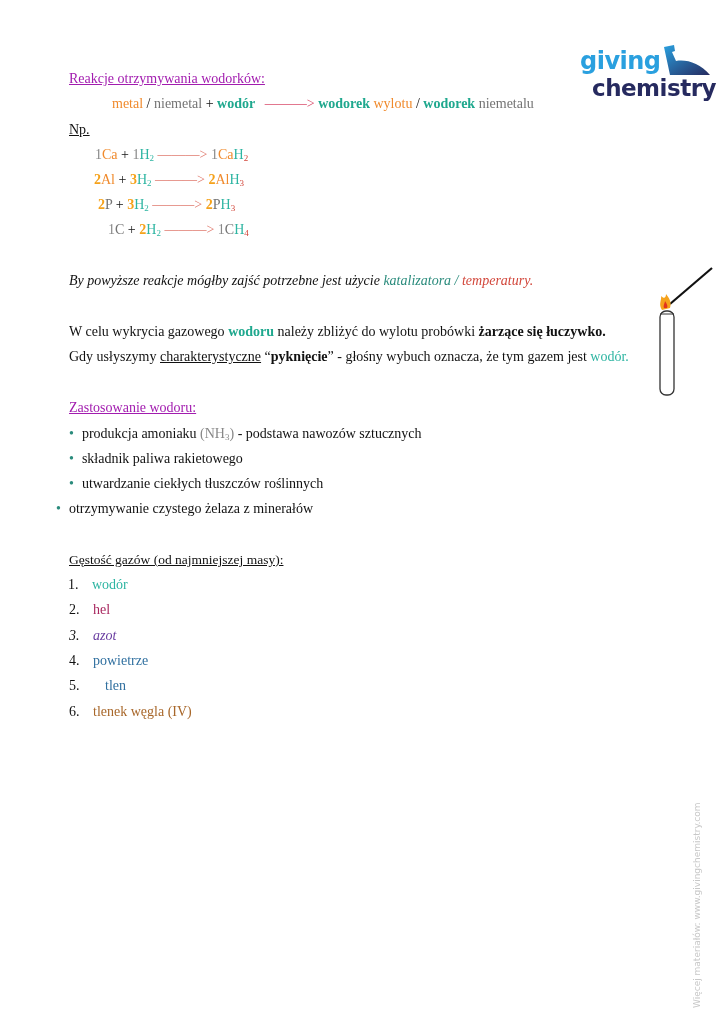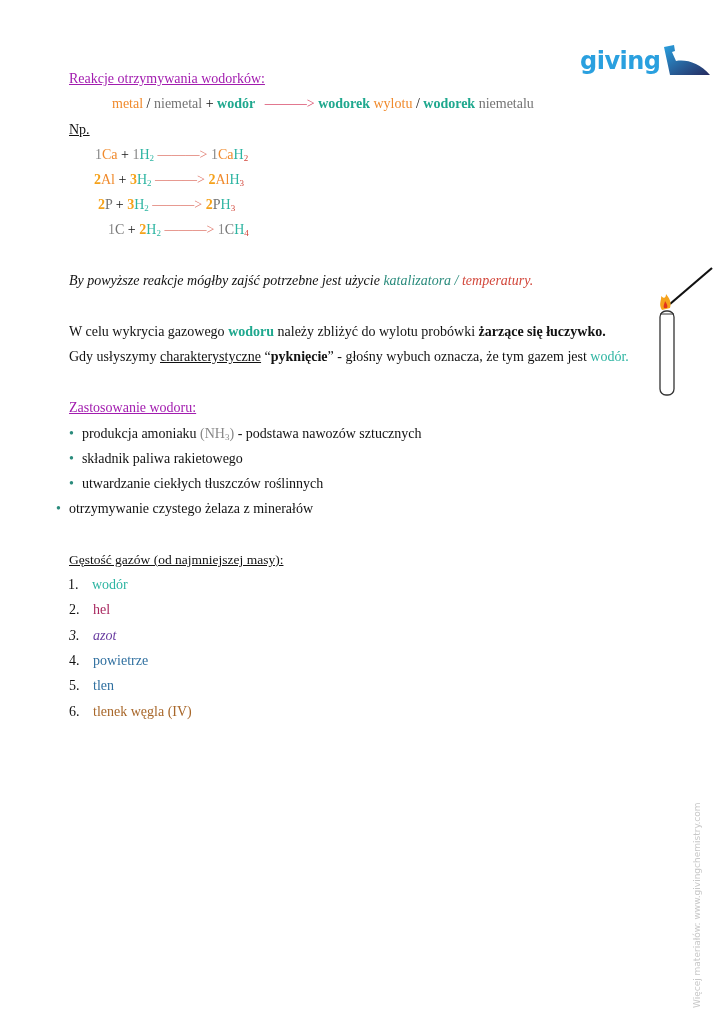--- a/index.html
+++ b/index.html
@@ -26,20 +26,21 @@
   #logo .g2 { position:absolute; left:14px; top:32px; font-family:"DejaVu Sans", sans-serif; font-weight:bold; font-size:23px; color:#262a5f; letter-spacing:-0.5px; }
   #logo svg { position:absolute; left:82px; top:0px; }
   #watermark { position:absolute; left:692px; top:1008px; transform:rotate(-90deg); transform-origin:left top;
                font-family:"DejaVu Sans", sans-serif; font-size:9px; color:#c8c8c8; white-space:nowrap; }
 </style>
 </head>
 <body>
 
 <div id="logo">
   <span class="g1">giving</span>
+  <span class="g2">chemistry</span>
   <svg width="56" height="34" viewBox="0 0 56 34">
     <defs>
       <linearGradient id="fg" x1="0" y1="0" x2="1" y2="1">
         <stop offset="0" stop-color="#2aa0df"></stop>
         <stop offset="1" stop-color="#262a5f"></stop>
       </linearGradient>
     </defs>
     <path d="M4 4 L14 2 L15 8 L12 9 L16 18 C26 16 40 20 50 32 L10 32 Z" fill="url(#fg)"></path>
   </svg>
 </div>
@@ -110,17 +111,17 @@
 <div class="abs" style="left:56px; top:501px;">
   <span class="bullet">•</span><span>otrzymywanie czystego żelaza z minerałów</span>
 </div>
 
 <div class="abs u-black" style="left:69px; top:552px; font-size:13.5px;">Gęstość gazów (od najmniejszej masy):</div>
 <div id="density-list">
     <div class="abs" style="left: 68px; top: 577px;"><span class="num">1.</span><span style="color: rgb(46, 181, 162);">wodór</span></div>
     <div class="abs" style="left: 69px; top: 602.3px;"><span class="num">2.</span><span style="color: rgb(168, 39, 95);">hel</span></div>
     <div class="abs" style="left: 69px; top: 627.6px; font-style: italic;"><span class="num">3.</span><span style="color: rgb(106, 62, 161);">azot</span></div>
     <div class="abs" style="left: 69px; top: 652.9px;"><span class="num">4.</span><span style="color: rgb(47, 111, 159);">powietrze</span></div>
-    <div class="abs" style="left: 69px; top: 678.2px;"><span class="num">5.</span><span style="color: rgb(47, 111, 159);">tlen</span></div>
+    <div class="abs" style="left: 69px; top: 678.2px;"><span class="num">5.</span><span style="color: rgb(47, 111, 159); margin-left: 12px;">tlen</span></div>
     <div class="abs" style="left: 69px; top: 703.5px;"><span class="num">6.</span><span style="color: rgb(168, 103, 42);">tlenek węgla (IV)</span></div>
   </div>
 
 <div id="watermark">Więcej materiałów: www.givingchemistry.com</div>
 
 </body></html>

